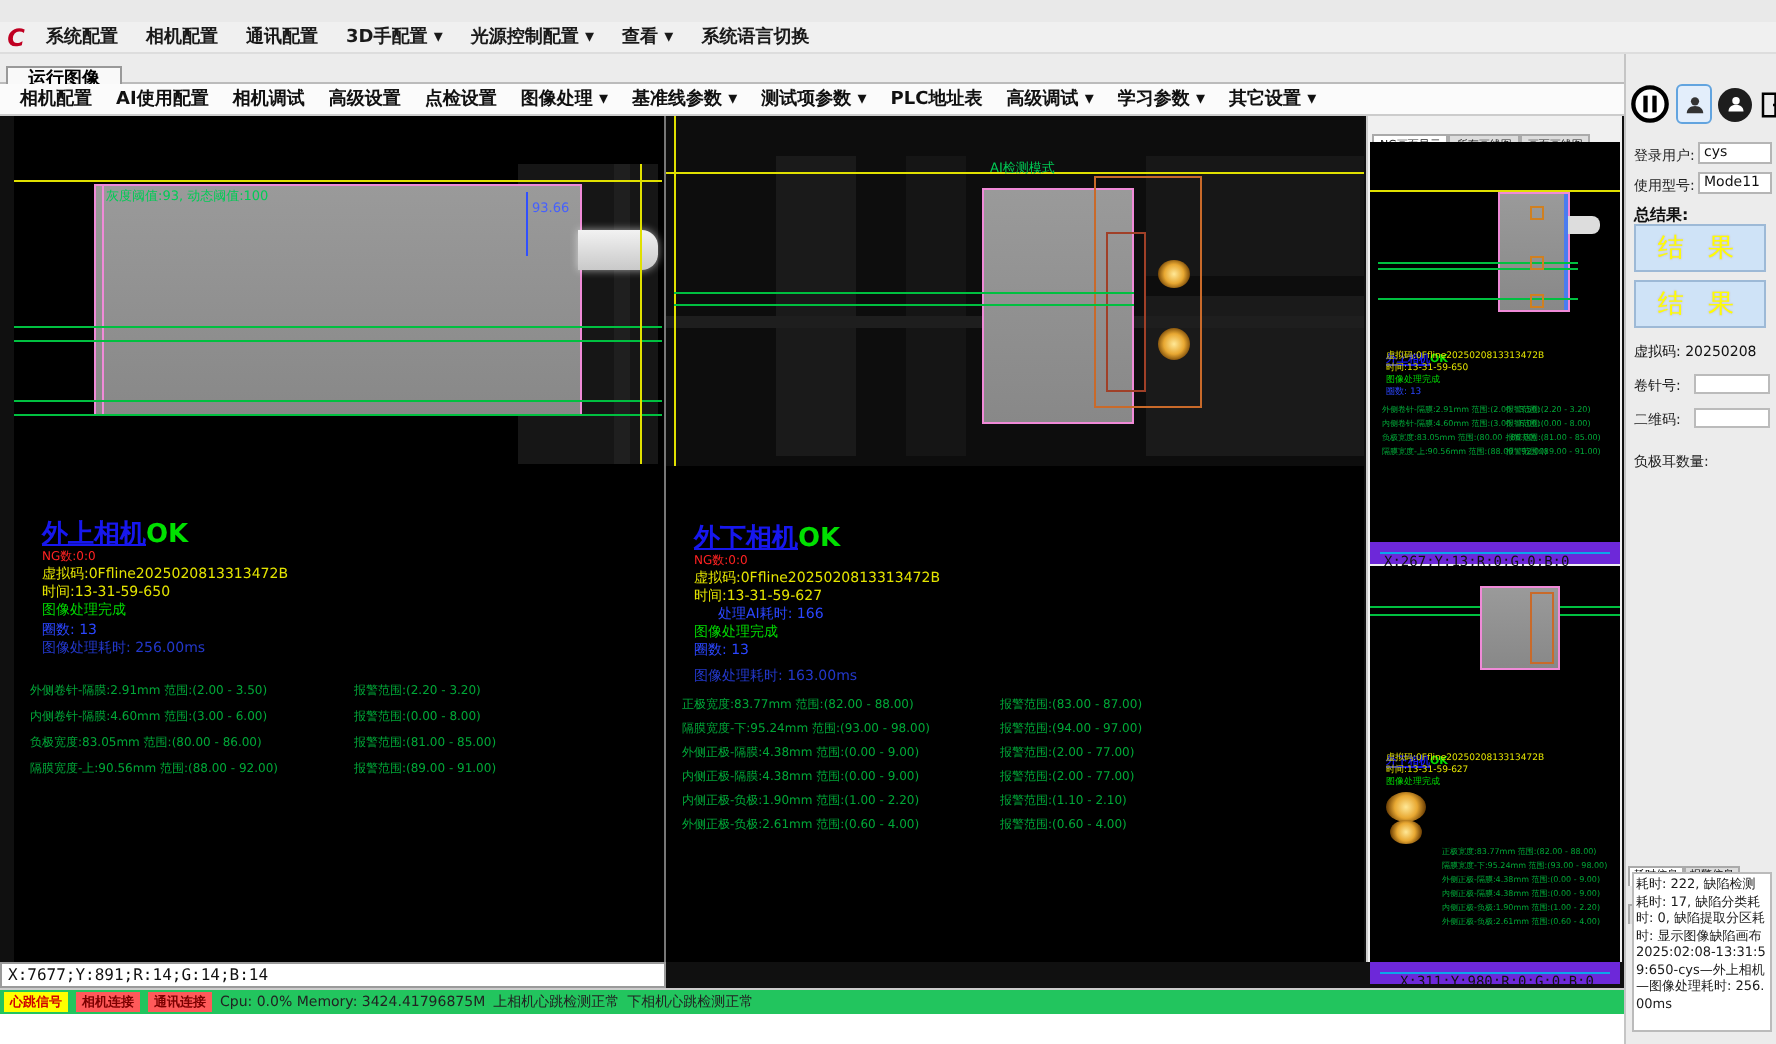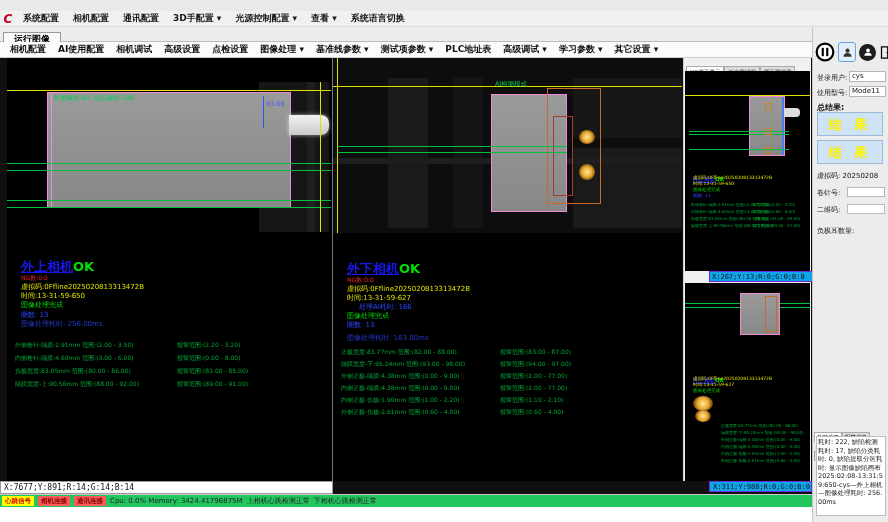--- a/index.html
+++ b/index.html
@@ -49,34 +49,34 @@
   .mini-col { left:683px; top:58px; width:128px; height:423px; background:#f0f0f0; border-left:1px solid #ccc; }
   .mini-tab { display:inline-block; font-size:5.5px; padding:0 3px; line-height:10px; background:#ddd;
               border:1px solid #aaa; border-bottom:none; color:#222; white-space:nowrap; cursor:default; }
   .mini-tab.active { background:#fff; }
   .m-title { font-size:5.5px; font-weight:bold; color:#1717ee; text-decoration:underline; white-space:nowrap; }
   .m-ok { font-size:5.5px; font-weight:bold; color:#00e000; }
   .m-yellow { color:#e3e300; font-size:4.5px; white-space:nowrap; }
   .m-green { color:#00d800; font-size:4.5px; white-space:nowrap; }
   .m-blue { color:#2b46ff; font-size:4.5px; white-space:nowrap; }
   .m-row { color:#00a838; font-size:4px; white-space:nowrap; }
-  .mini-coord { background:#0ea5e9; border:1px solid #6d28d9; font-size:7px; line-height:10px;
-                padding-left:2px; font-family:"DejaVu Sans Mono", monospace; color:#111; white-space:nowrap;margin-left:24px; }
+  .mini-coord { background:#0ea5e9; border:5px solid #6d28d9; font-size:7px; line-height:10px;
+                padding-left:2px; font-family:"DejaVu Sans Mono", monospace; color:#111; white-space:nowrap; }
 
   
   .info-panel { left:812px; top:27px; width:76px; height:495px; background:#ececec; border-left:1px solid #c5c5c5; }
   .btn-row { position:absolute; left:2px; top:15px; display:flex; align-items:center; gap:3px; }
   .icon-btn { display:flex; align-items:center; justify-content:center; cursor:pointer; }
   .btn-user-light { width:18px; height:20px; background:#e3eefb; border:1px solid #62a4df; border-radius:3px; }
   .btn-user-dark { width:17px; height:17px; background:#1d1d1d; border-radius:50%; }
   .fld-label { font-size:7px; color:#222; white-space:nowrap; }
   .fld-value { background:#fff; border:1px solid #b5b5b5; font-size:7px; line-height:9px; padding:0 2px;
                color:#111; width:37px; height:11px; white-space:nowrap; overflow:hidden; }
   .result-box { width:66px; height:24px; background:#cfe3f7; border:1px solid #9db9d6; color:#ffff00;
-                font-size:13px; font-weight:bold; text-align:center; line-height:23px; letter-spacing:4px;
+                font-size:13px; font-weight:normal; text-align:center; line-height:23px; letter-spacing:4px;
                 text-shadow:0 0 1px #caa; }
   .log-tab { display:inline-block; font-size:5.5px; padding:0 2px; line-height:9px; background:#ddd;
              border:1px solid #aaa; border-bottom:none; white-space:nowrap; cursor:default; }
   .log-tab.active { background:#fff; }
   .log-text { font-size:6.5px; line-height:8.5px; color:#1a1a1a; word-break:break-all; }
 
   
   .statusbar { left:0; top:494px; width:812px; height:13px; background:#22c55e; border-top:1px solid #ccc;
                display:flex; align-items:center; gap:4px; padding-left:2px; }
   .badge { font-size:6.5px; font-weight:bold; line-height:10px; padding:0 3px; white-space:nowrap; }
@@ -257,21 +257,21 @@
     <span class="abs m-green" style="left:8px; top:105px;">图像处理完成</span>
     <div class="abs goldspot" style="left:8px; top:113px; width:20px; height:15px;"></div>
     <div class="abs goldspot" style="left:10px; top:127px; width:16px; height:12px;"></div>
     <span class="abs m-row" style="left:36px; top:140px;">正极宽度:83.77mm 范围:(82.00 - 88.00)</span>
     <span class="abs m-row" style="left:36px; top:147px;">隔膜宽度-下:95.24mm 范围:(93.00 - 98.00)</span>
     <span class="abs m-row" style="left:36px; top:154px;">外侧正极-隔膜:4.38mm 范围:(0.00 - 9.00)</span>
     <span class="abs m-row" style="left:36px; top:161px;">内侧正极-隔膜:4.38mm 范围:(0.00 - 9.00)</span>
     <span class="abs m-row" style="left:36px; top:168px;">内侧正极-负极:1.90mm 范围:(1.00 - 2.20)</span>
     <span class="abs m-row" style="left:36px; top:175px;">外侧正极-负极:2.61mm 范围:(0.60 - 4.00)</span>
   </div>
-  <div class="abs mini-coord" style="left:685px; top:481px; width:103px; height:11px;text-align:center;">X:311;Y:980;R:0;G:0;B:0</div>
+  <div class="abs mini-coord" style="left:685px; top:481px; width:125px; height:11px;text-align:center;">X:311;Y:980;R:0;G:0;B:0</div>
 
   <div class="abs info-panel">
     <div class="btn-row">
       <span class="icon-btn">
         <svg width="20" height="20" viewBox="0 0 24 24">
             <circle cx="12" cy="12" r="10" fill="#fff" stroke="#000" stroke-width="2.6"></circle>
             <rect x="8" y="7" width="2.6" height="10" fill="#000"></rect>
             <rect x="13.4" y="7" width="2.6" height="10" fill="#000"></rect>
           </svg>
       </span>

